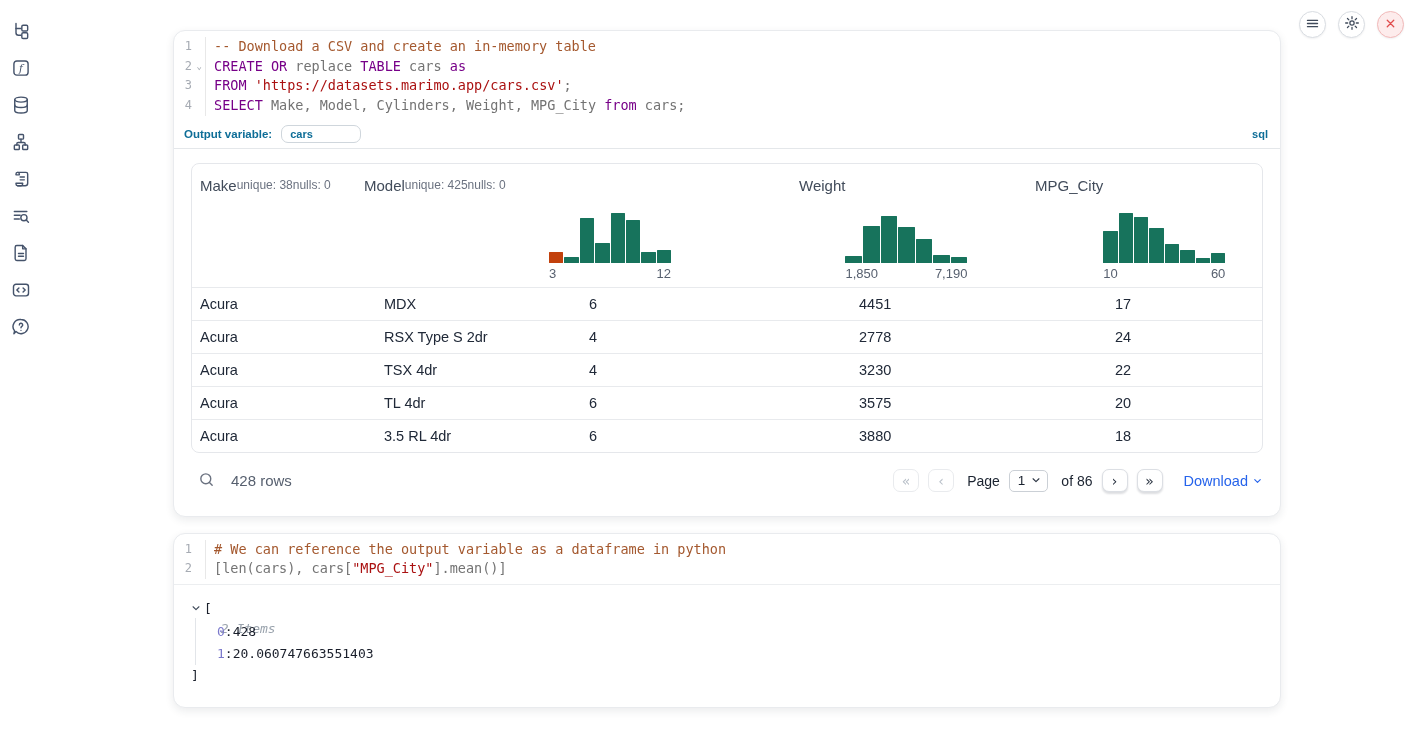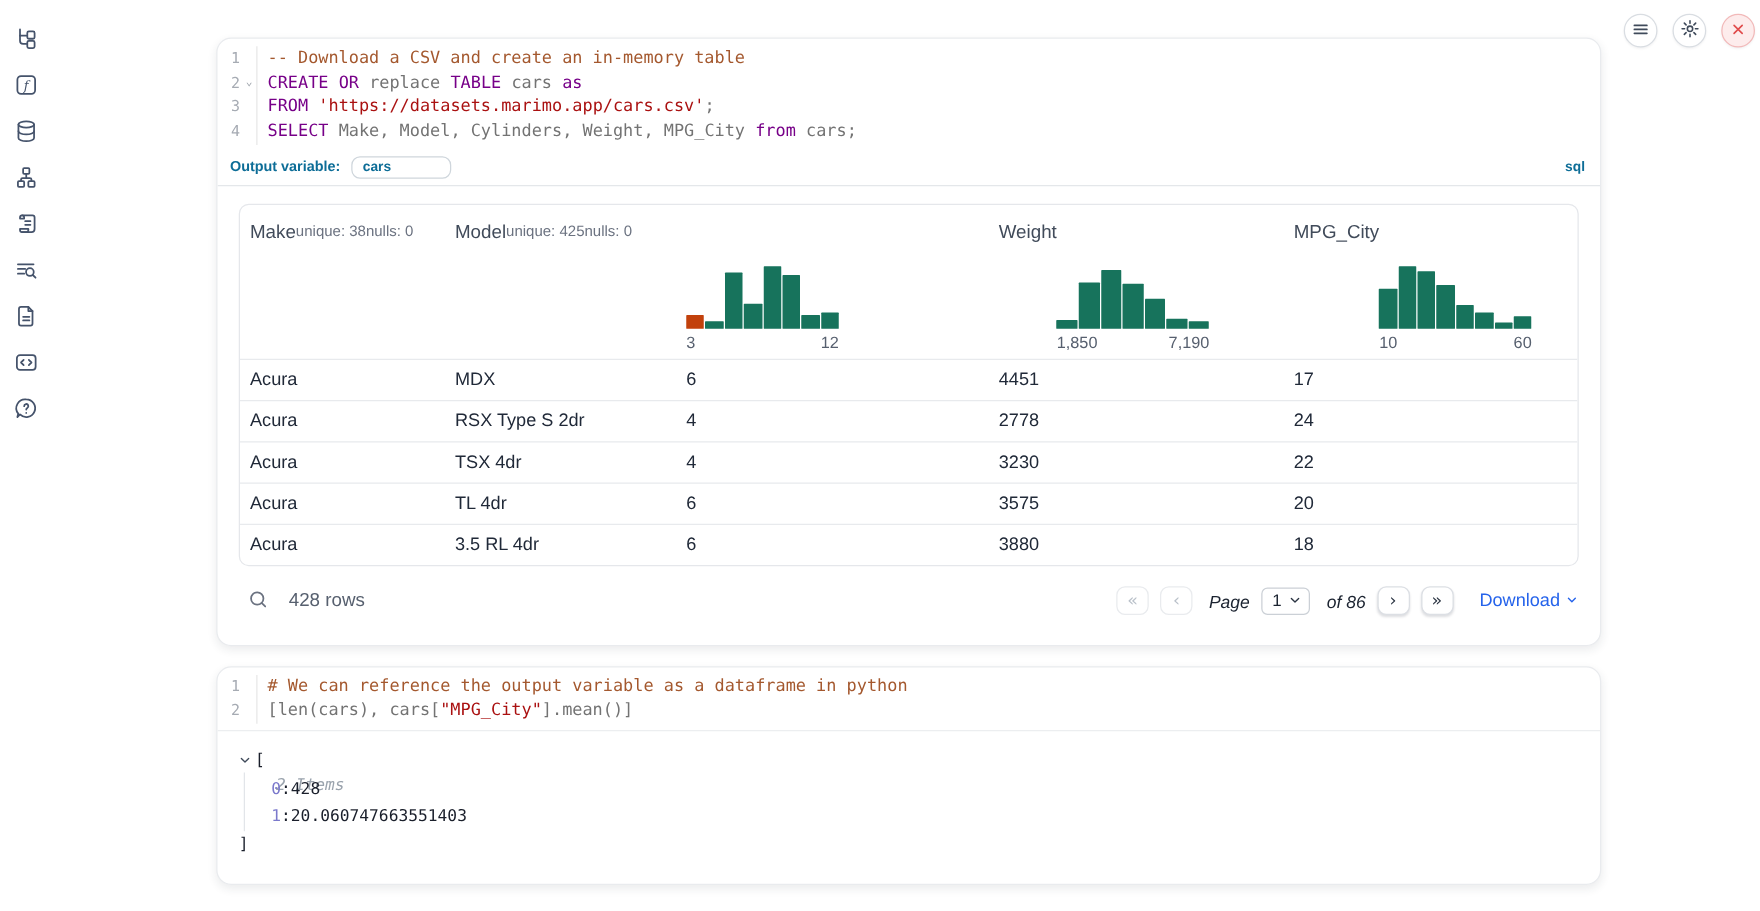--- a/index.html
+++ b/index.html
@@ -55,35 +55,35 @@
   .thead { display:grid; grid-template-columns:164px 185px 250px 236px 1fr; padding-top:13px; height:123px; }
   .th { padding-left:8px; display:flex; flex-direction:row; }
   .th-name { font-size:15px; color:#414b5a; margin-bottom:11px; }
   .th-stat { font-size:12px; color:#6b7280; line-height:16.5px; }
   .hist { margin-top:auto; width:122px; }
   .hist-bars { display:flex; align-items:flex-end; gap:1px; height:52px; }
   .hist-bar { flex:1; border-radius:0.5px; }
   .hist-labels { display:flex; justify-content:space-between; font-size:13px; color:#57606f;
                  margin-top:3px; padding-bottom:6px; }
   .trow { display:grid; grid-template-columns:164px 185px 250px 236px 1fr; height:33px;
-          align-items:center; border-top:1px solid #e8eaed; font-size:14.5px; color:#202938; }
+          align-items:center; border-top:1px solid #e8eaed; font-size:14.5px; color:#202938;gap:20px; }
   .trow > div { padding-left:8px; }
 
   
   .tfooter { display:flex; align-items:center; margin-top:12px; height:32px; }
   .search-btn { border:none; background:none; color:#6b7280; margin-left:7px; cursor:pointer;
                 display:flex; align-items:center; }
   .rowcount { margin-left:16px; font-size:15px; color:#57606f; }
   .pager { margin-left:auto; display:flex; align-items:center; gap:9px; }
   .pg-btn { width:26px; height:23px; border-radius:7px; background:#fff; display:flex;
             align-items:center; justify-content:center; font-size:14px; cursor:pointer;
             border:1px solid #dcdfe4; color:#2b3442; box-shadow:0 1.5px 2px rgba(15,23,42,.14);
             font-family:"DejaVu Sans", sans-serif; }
   .pg-btn.disabled { color:#b9c0c9; border-color:#e9ebee; box-shadow:none; cursor:default; }
-  .pg-label { font-size:14px; color:#1b2330; margin-left:4px;font-style:italic; }
+  .pg-label { font-size:14px; color:#1b2330; margin-left:4px; }
   .pg-select { display:flex; align-items:center; gap:6px; border:1px solid #cbd0d6; border-radius:5px;
                height:22px; padding:0 6px 0 8px; font-size:13.5px; color:#1b2330; cursor:pointer; }
   .dl-link { margin-left:12px; display:flex; align-items:center; gap:4px; color:#2563eb;
              font-size:14.5px; cursor:pointer; }
 
   
   .tree-area { border-top:1px solid #eceef0; padding:13px 16px 22px 17px;
                font-family:"DejaVu Sans Mono", monospace; font-size:13px; color:#1a1f2b; }
   .tree-head { display:flex; align-items:center; height:20px; }
   .tree-chevron { color:#3f4a5a; margin-right:3px; display:flex; cursor:pointer; }

